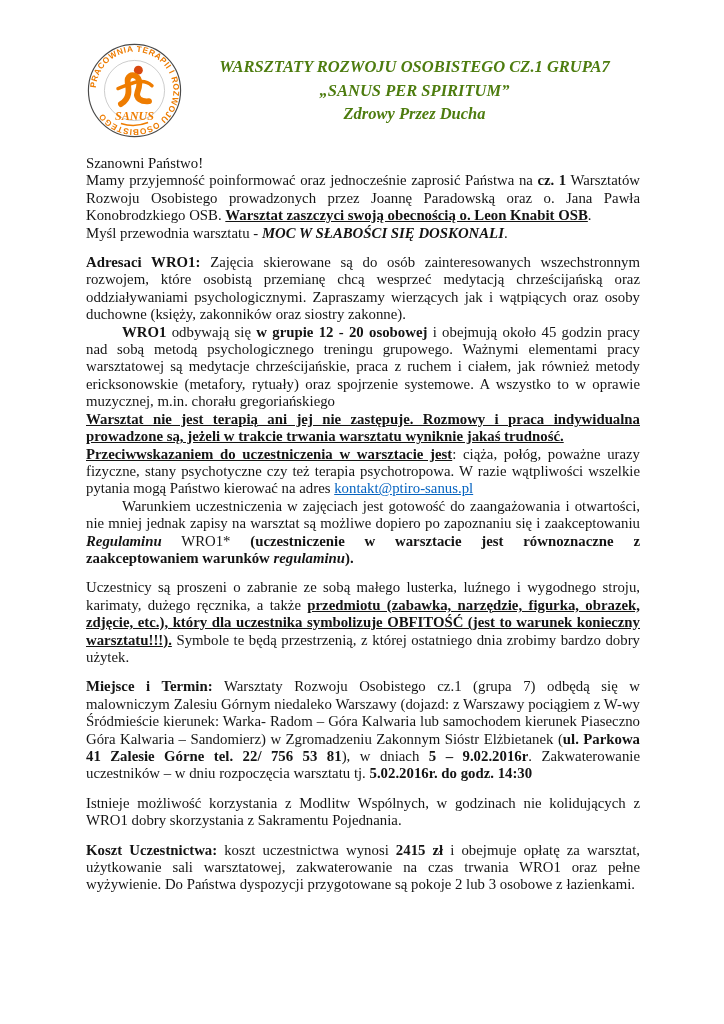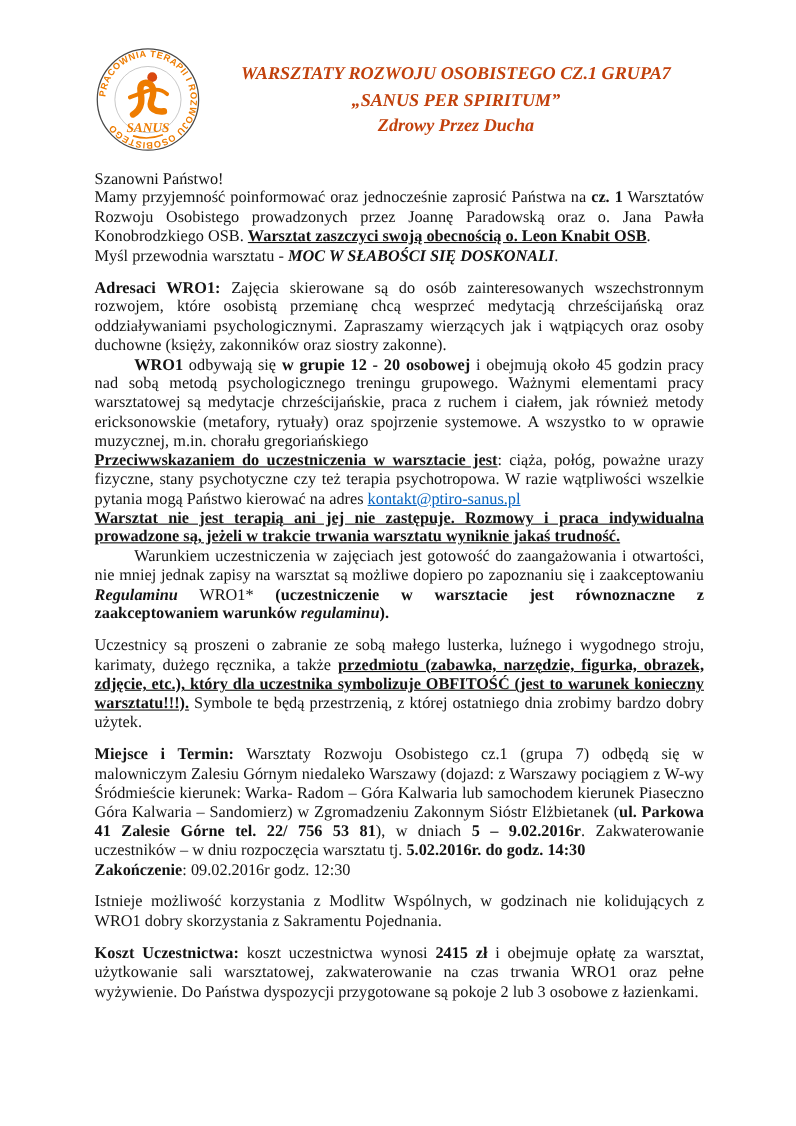--- a/index.html
+++ b/index.html
@@ -20,21 +20,21 @@
     margin-bottom:16px;
   }
   .logo-wrap{flex:none;width:97px;height:97px;}
   .title-block{
     flex:1;
     text-align:center;
     font-weight:bold;
     font-style:italic;
     font-size:16.5px;
     line-height:1.45;
-    color:#c2410c;
+    color:#4d7c0f;
     padding-left:6px;
   }
   .title-line-underlined{}
   .doc-body{font-size:14.8px;line-height:17.4px;}
   p.para{margin:0;text-align:justify;}
   p.para.gap{margin-top:12px;}
   p.para.indent{text-indent:36px;}
   .b{font-weight:bold;margin-top:34px;}
   .i{font-style:italic;}
   .u{text-decoration:underline;}
@@ -74,23 +74,22 @@
     </div>
 
   </div>
 
   <div class="doc-body">
       <p class="para"><span class="">Szanowni Państwo!</span></p>
       <p class="para"><span class="">Mamy przyjemność poinformować oraz jednocześnie zaprosić Państwa na </span><span class="b">cz. 1</span><span class=""> Warsztatów Rozwoju Osobistego prowadzonych przez Joannę Paradowską oraz o. Jana Pawła Konobrodzkiego OSB. </span><span class="b u">Warsztat zaszczyci swoją obecnością o. Leon Knabit OSB</span><span class="">.</span></p>
       <p class="para"><span class="">Myśl przewodnia warsztatu - </span><span class="b i">MOC W SŁABOŚCI SIĘ DOSKONALI</span><span class="">.</span></p>
       <p class="para gap"><span class="b">Adresaci WRO1:</span><span class=""> Zajęcia skierowane są do osób zainteresowanych wszechstronnym rozwojem, które osobistą przemianę chcą wesprzeć medytacją chrześcijańską oraz oddziaływaniami psychologicznymi. Zapraszamy wierzących jak i wątpiących oraz osoby duchowne (księży, zakonników oraz siostry zakonne).</span></p>
       <p class="para indent"><span class="b">WRO1</span><span class=""> odbywają się </span><span class="b">w grupie 12 - 20 osobowej</span><span class=""> i obejmują około 45 godzin pracy nad sobą metodą psychologicznego treningu grupowego. Ważnymi elementami pracy warsztatowej są medytacje chrześcijańskie, praca z ruchem i ciałem, jak również metody ericksonowskie (metafory, rytuały) oraz spojrzenie systemowe. A wszystko to w oprawie muzycznej, m.in. chorału gregoriańskiego</span></p>
+      <p class="para"><span class="b u">Warsztat nie jest terapią ani jej nie zastępuje. Rozmowy i praca indywidualna prowadzone są, jeżeli w trakcie trwania warsztatu wyniknie jakaś trudność.</span></p>
       <p class="para"><span class="b u">Przeciwwskazaniem do uczestniczenia w warsztacie jest</span><span class="">: ciąża, połóg, poważne urazy fizyczne, stany psychotyczne czy też terapia psychotropowa. W razie wątpliwości wszelkie pytania mogą Państwo kierować na adres </span><a href="#" class="link">kontakt@ptiro-sanus.pl</a></p>
-      <p class="para"><span class="b u">Warsztat nie jest terapią ani jej nie zastępuje. Rozmowy i praca indywidualna prowadzone są, jeżeli w trakcie trwania warsztatu wyniknie jakaś trudność.</span></p>
       <p class="para indent"><span class="">Warunkiem uczestniczenia w zajęciach jest gotowość do zaangażowania i otwartości, nie mniej jednak zapisy na warsztat są możliwe dopiero po zapoznaniu się i zaakceptowaniu </span><span class="b i">Regulaminu</span><span class=""> WRO1* </span><span class="b">(uczestniczenie w warsztacie jest równoznaczne z zaakceptowaniem warunków </span><span class="b i">regulaminu</span><span class="b">).</span></p>
       <p class="para gap"><span class="">Uczestnicy są proszeni o zabranie ze sobą małego lusterka, luźnego i wygodnego stroju, karimaty, dużego ręcznika, a także </span><span class="b u">przedmiotu (zabawka, narzędzie, figurka, obrazek, zdjęcie, etc.), który dla uczestnika symbolizuje OBFITOŚĆ (jest to warunek konieczny warsztatu!!!).</span><span class=""> Symbole te będą przestrzenią, z której ostatniego dnia zrobimy bardzo dobry użytek.</span></p>
       <p class="para gap"><span class="b">Miejsce i Termin:</span><span class=""> Warsztaty Rozwoju Osobistego cz.1 (grupa 7) odbędą się w malowniczym Zalesiu Górnym niedaleko Warszawy (dojazd: z Warszawy pociągiem z W-wy Śródmieście kierunek: Warka- Radom – Góra Kalwaria lub samochodem kierunek Piaseczno Góra Kalwaria – Sandomierz) w Zgromadzeniu Zakonnym Sióstr Elżbietanek (</span><span class="b">ul. Parkowa 41 Zalesie Górne tel. 22/ 756 53 81</span><span class="">), w dniach </span><span class="b">5 – 9.02.2016r</span><span class="">. Zakwaterowanie uczestników – w dniu rozpoczęcia warsztatu tj. </span><span class="b">5.02.2016r. do godz. 14:30</span></p>
-      <p class="para"><span class="b">Zakończenie</span><span class="">: 09.02.2016r godz. 12:30</span></p>
       <p class="para gap"><span class="">Istnieje możliwość korzystania z Modlitw Wspólnych, w godzinach nie kolidujących z WRO1 dobry skorzystania z Sakramentu Pojednania.</span></p>
       <p class="para gap"><span class="b">Koszt Uczestnictwa:</span><span class=""> koszt uczestnictwa wynosi </span><span class="b">2415 zł</span><span class=""> i obejmuje opłatę za warsztat, użytkowanie sali warsztatowej, zakwaterowanie na czas trwania WRO1 oraz pełne wyżywienie. Do Państwa dyspozycji przygotowane są pokoje 2 lub 3 osobowe z łazienkami.</span></p>
     </div>
 
 </div>
 
 </body></html>

